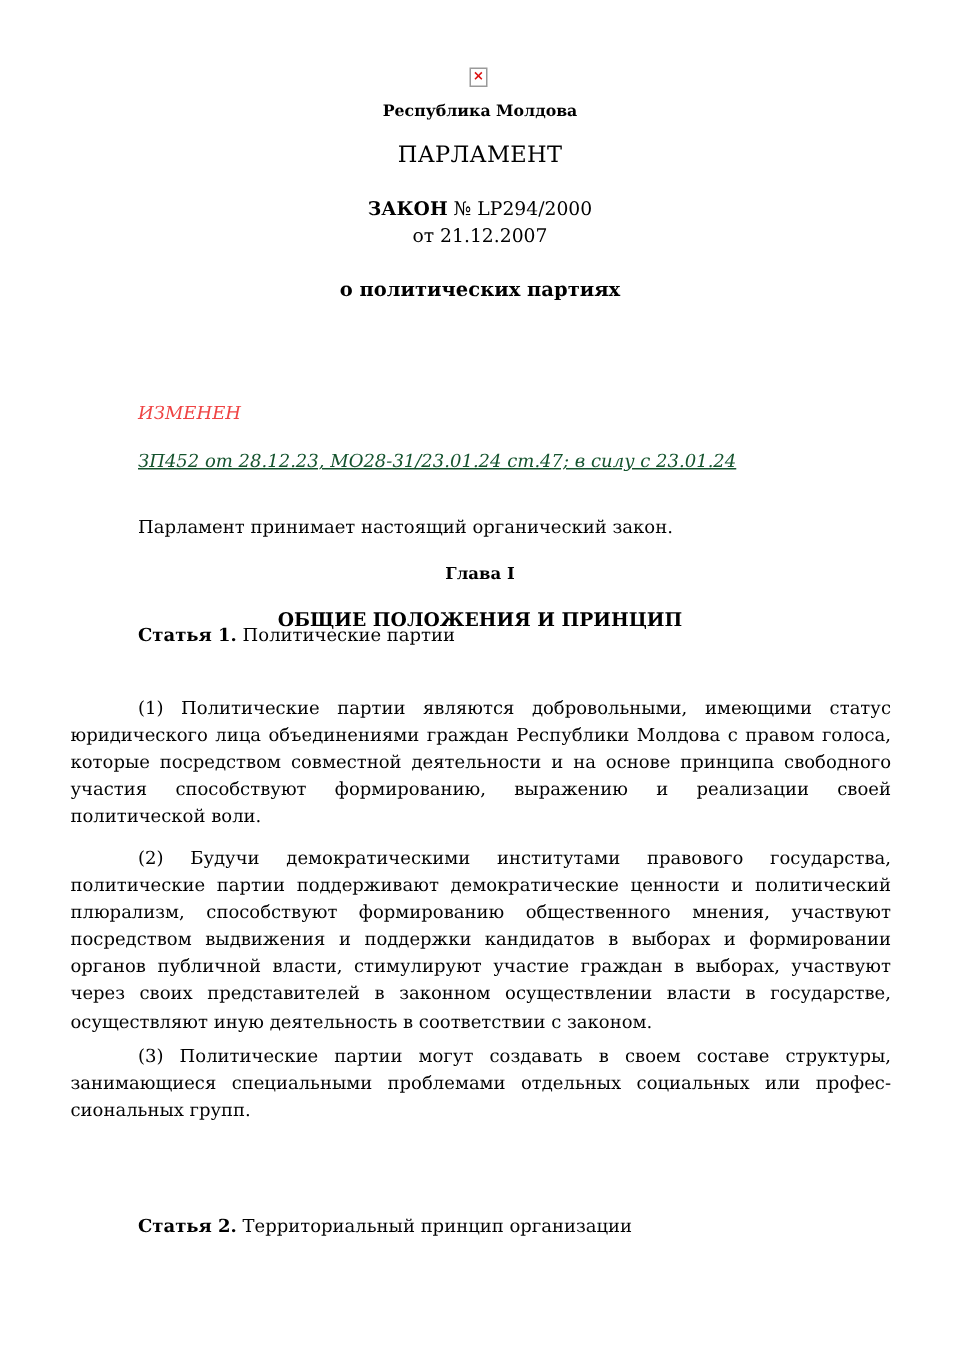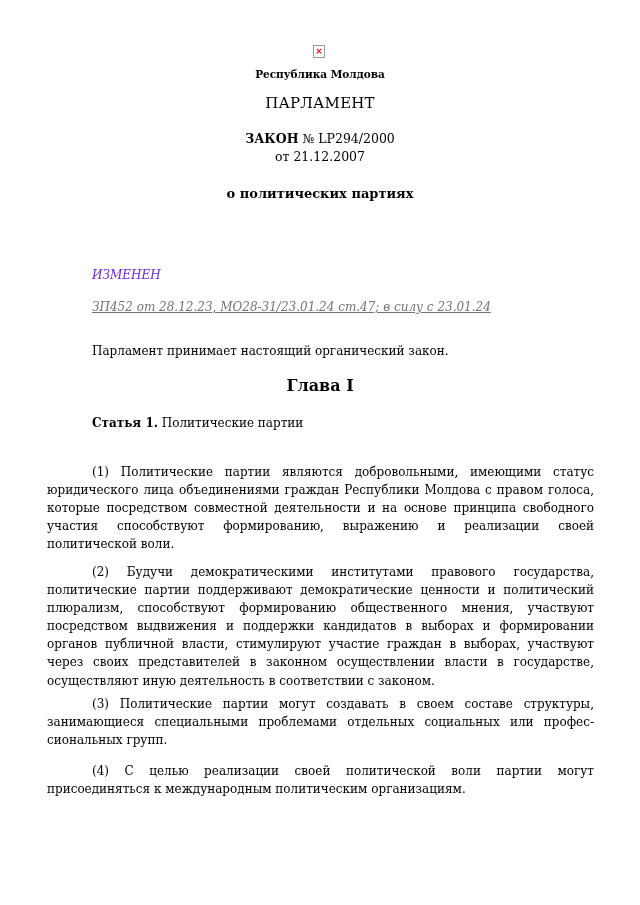--- a/index.html
+++ b/index.html
@@ -20,24 +20,24 @@
       display: flex; align-items: center; justify-content: center;
     }
     .img-broken span { color: #d11; font-size: 9px; font-weight: bold; line-height: 1; font-family: "DejaVu Sans", sans-serif; }
     .republic { top: 68px; font-size: 10.5px; font-weight: bold; }
     .parl { top: 94px; font-size: 15px; letter-spacing: 0.2px; }
     .law { top: 131px; font-size: 12.5px; }
     .law b { font-weight: bold; }
     .date { top: 149px; font-size: 12.5px; }
     .title { top: 186px; font-size: 13px; font-weight: bold; }
     .published { left: 47px; top: 228px; font-size: 11.5px; white-space: nowrap; }
-    .changed { left: 92px; top: 268px; font-size: 12px; font-style: italic; color: #6d28d9; }
-    .link { left: 92px; top: 300px; font-size: 12px; font-style: italic; color: #737373; text-decoration: underline; white-space: nowrap; }
+    .changed { left: 92px; top: 268px; font-size: 12px; font-style: italic; color: #ef4444; }
+    .link { left: 92px; top: 300px; font-size: 12px; font-style: italic; color: #14532d; text-decoration: underline; white-space: nowrap; }
     .adopt { left: 92px; top: 344px; font-size: 12px; }
-    .chapter { top: 376px; font-size: 16px; font-weight: bold; }
+    .chapter { top: 376px; font-size: 11px; font-weight: bold; }
     .chapter-title { top: 405px; font-size: 12.5px; font-weight: bold; }
     .art-head { left: 92px; font-size: 12px; }
     .art-head b { font-weight: bold; }
     .para {
       left: 47px; width: 547px; font-size: 12px; line-height: 18.1px;
       text-align: justify; text-indent: 45px;
     }
   </style>
 </head>
 <body>
@@ -54,22 +54,23 @@
   <div class="abs center date">от 21.12.2007</div>
   <div class="abs center title">о политических партиях</div>
 
 
   <div class="abs changed">ИЗМЕНЕН</div>
   <a class="abs link">ЗП452 от 28.12.23, MO28-31/23.01.24 ст.47; в силу с 23.01.24</a>
 
   <div class="abs adopt">Парламент принимает настоящий органический закон.</div>
 
   <div class="abs center chapter">Глава I</div>
+  <div class="abs center chapter-title">ОБЩИЕ ПОЛОЖЕНИЯ И ПРИНЦИП</div>
 
   <div class="abs art-head" style="top:416px;"><b>Статья 1.</b><span> Политические партии</span></div>
 
   <div class="abs para" style="top:463px;">(1) Политические партии являются добровольными, имеющими статус юридического лица объединениями граждан Республики Молдова с правом голоса, которые посредством совместной деятельности и на основе принципа свободного участия способствуют формированию, выражению и реализации своей политической воли.</div>
   <div class="abs para" style="top:563px;">(2) Будучи демократическими институтами правового государства, политические партии поддерживают демократические ценности и политический плюрализм, способствуют формированию общественного мнения, участвуют посредством выдвижения и поддержки кандидатов в выборах и формировании органов публичной власти, стимулируют участие граждан в выборах, участвуют через своих представителей в законном осуществлении власти в государстве, осуществляют иную деятельность в соответствии с законом.</div>
   <div class="abs para" style="top:695px;">(3) Политические партии могут создавать в своем составе структуры, занимающиеся специальными проблемами отдельных социальных или профес­сиональных групп.</div>
-  <div class="abs para" style="top:762px;">(4) С целью реализации своей политической воли партии могут присоединяться к международным политическим организациям.</div>
 
+  <div class="abs art-head" style="top:810px;"><b>Статья 2.</b><span> Территориальный принцип организации</span></div>
 
 </div>
 
 </body></html>

